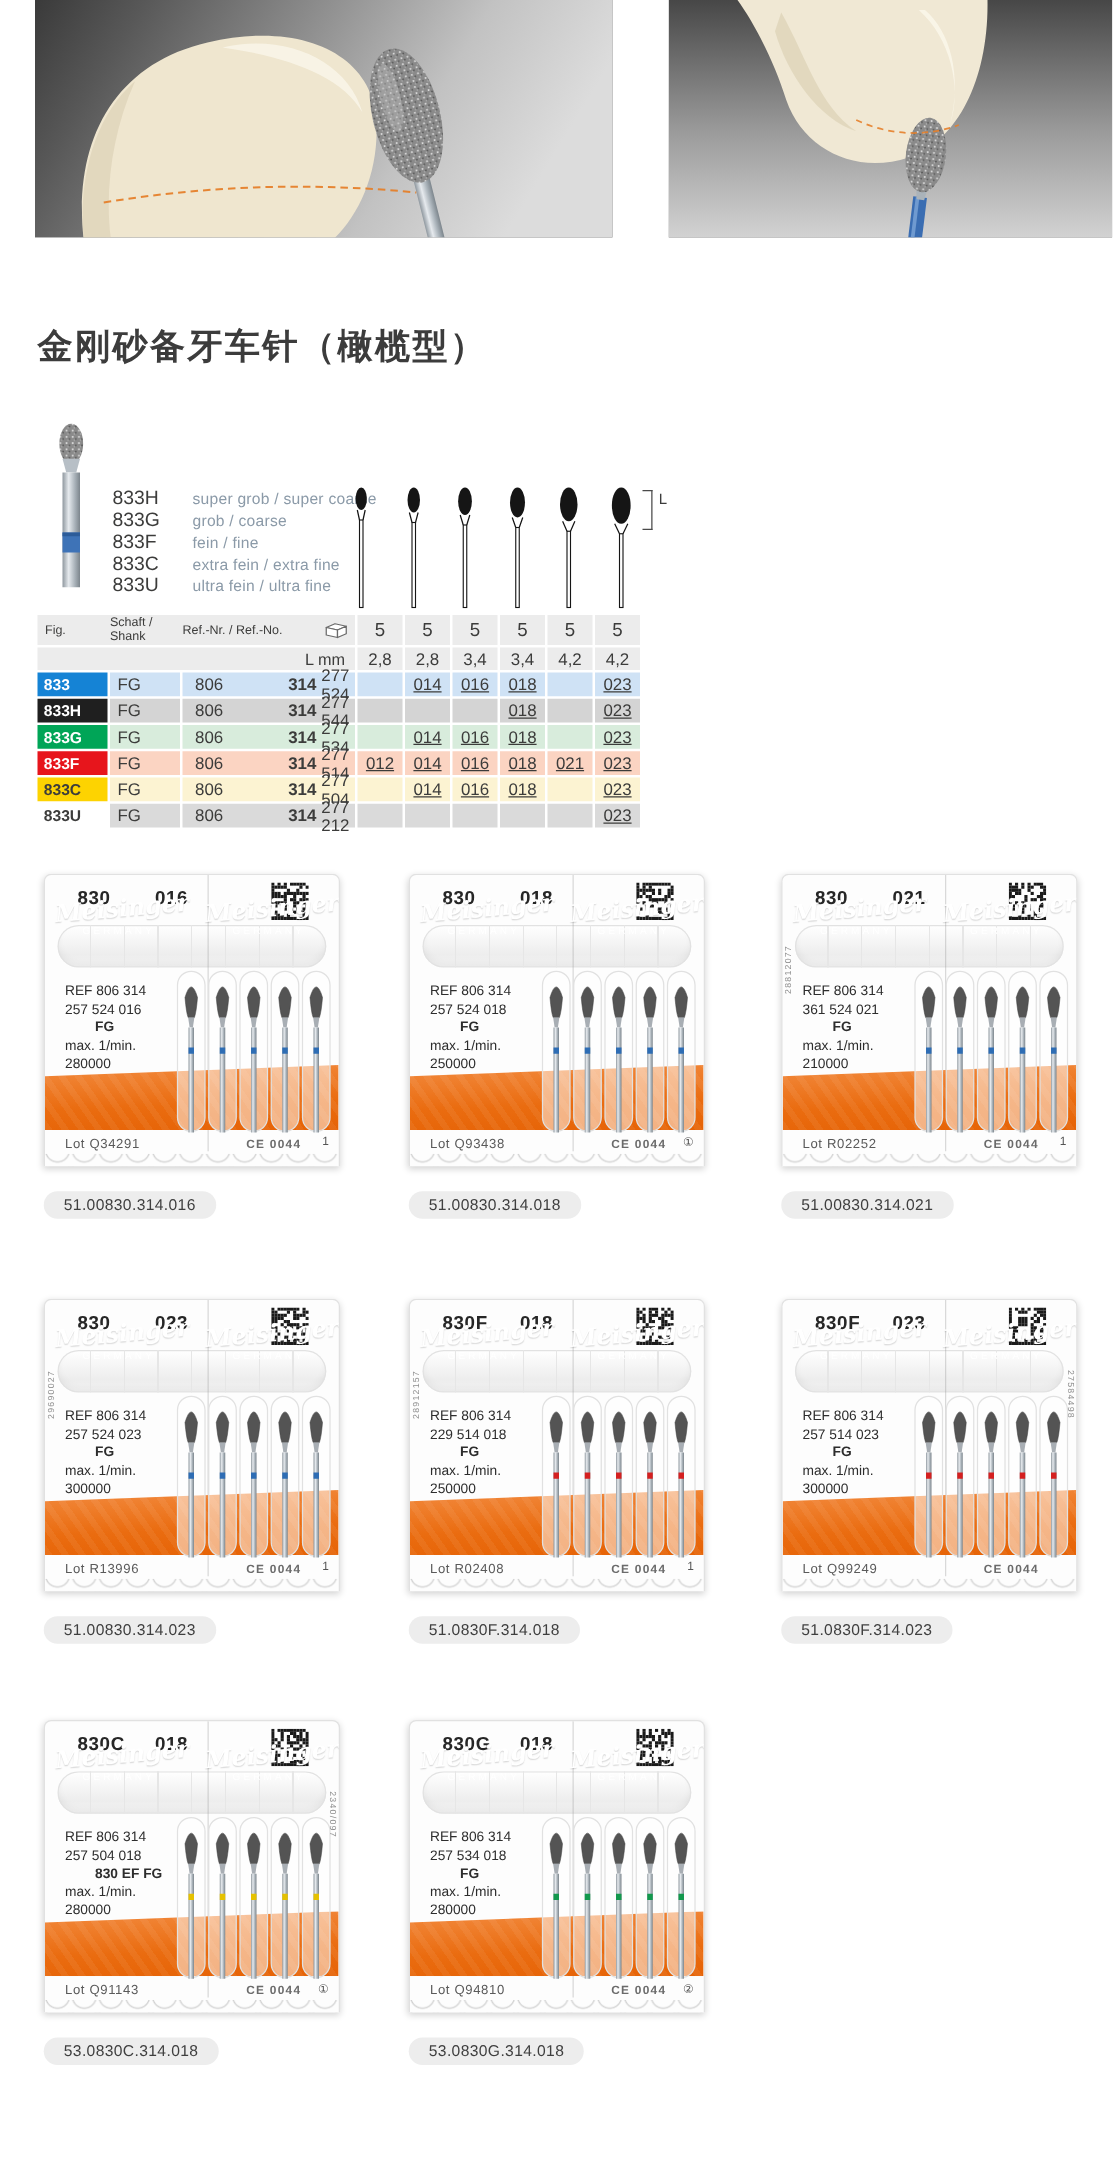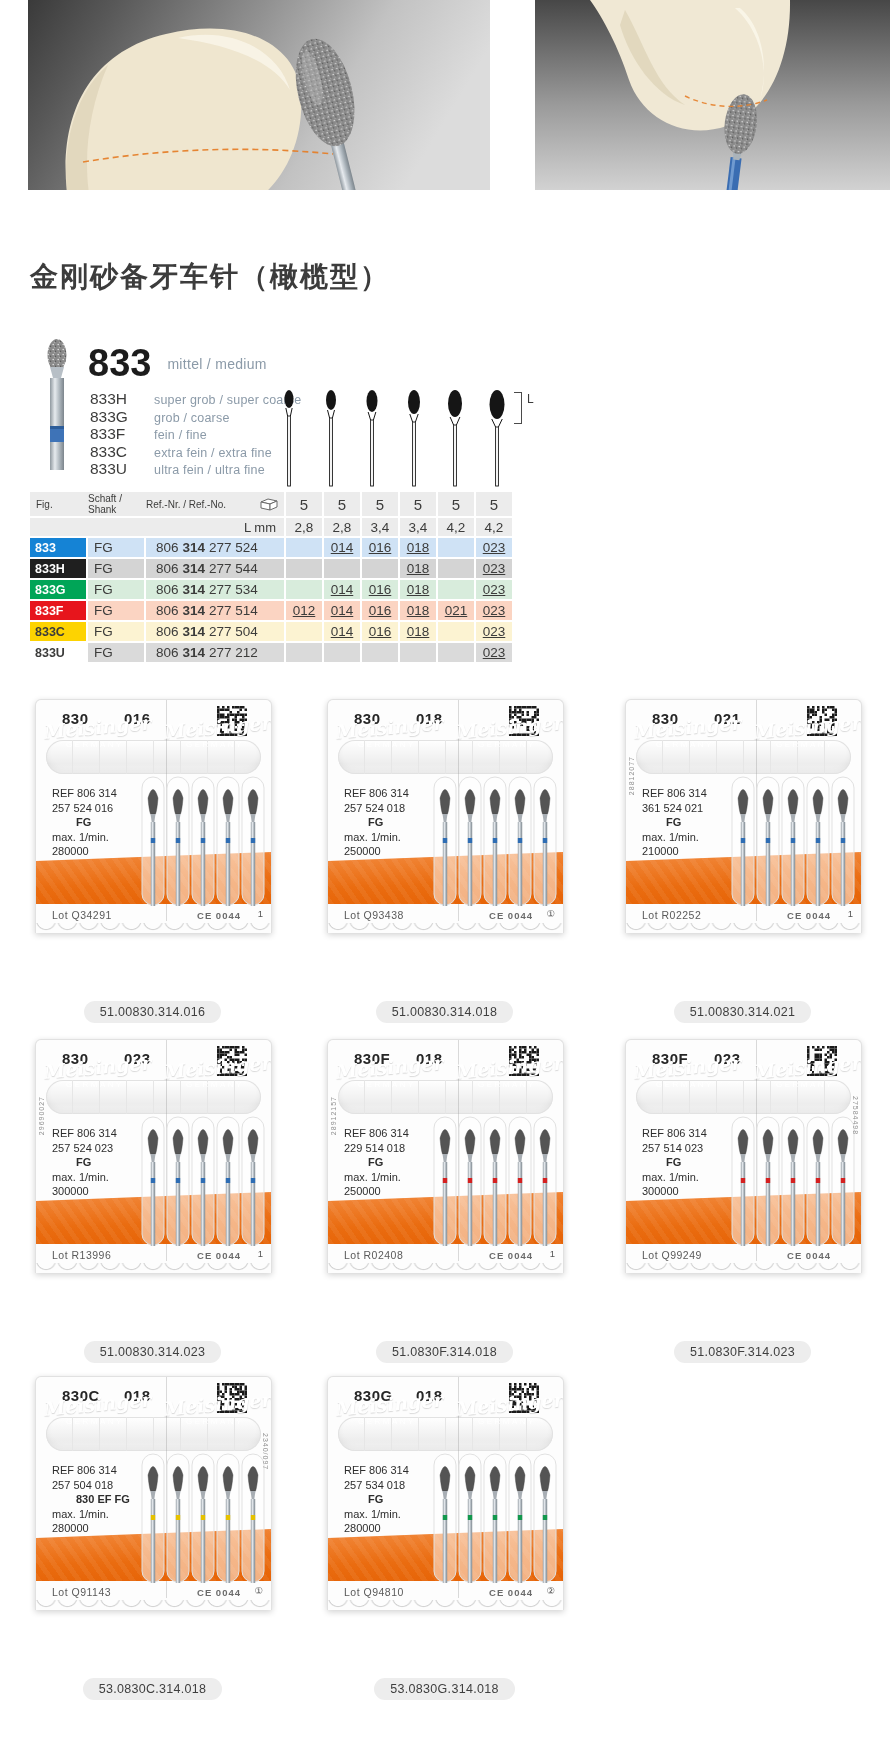--- a/index.html
+++ b/index.html
@@ -40,21 +40,21 @@
   .smerge{grid-column:1/4;background:#ececec;display:flex;align-items:center;justify-content:flex-end;
           height:18px;font-size:13px;color:#3c3c3b;padding-right:8px;box-sizing:border-box;}
   .scell{background:#ececec;display:flex;align-items:center;justify-content:center;height:18px;
          font-size:13.5px;color:#3c3c3b;}
   .trow .cell{height:19px;font-size:13.5px;display:flex;align-items:center;color:#3c3c3b;}
   .fig-cell{padding:0;}
   .fig-label{display:flex;align-items:center;width:100%;height:100%;padding-left:5px;
              font-size:12.5px;font-weight:bold;box-sizing:border-box;}
   .shank-cell{padding-left:6px;}
   .ref-cell{padding-left:10px;}
-  .ref-cell span{margin-right:4px;} .ref-cell b{margin-right:4px;}
+  .ref-cell span{margin-right:4px;} .ref-cell b{margin-right:4px;margin-left:48px;}
   .sz{justify-content:center;text-decoration:underline;}
   
   .packs{position:absolute;left:0;top:699px;width:890px;height:960px;}
   .pack-cell{position:absolute;width:235px;}
   .pack-card{position:relative;width:235px;height:233px;background:#fdfdfd;
              border:1px solid #e1e1e1;border-bottom:none;border-radius:6px 6px 0 0;
              box-shadow:0 2px 6px rgba(0,0,0,.18);overflow:hidden;}
   .pk-model{position:absolute;left:26px;top:10px;font-size:15px;font-weight:bold;color:#262626;letter-spacing:.5px;}
   .pk-size{position:absolute;left:88px;top:10px;font-size:15px;font-weight:bold;color:#262626;letter-spacing:.5px;}
   .qr{position:absolute;right:24px;top:6px;width:30px;height:30px;}
@@ -82,21 +82,21 @@
           display:flex;align-items:center;z-index:4;}
   .lot{margin-left:16px;letter-spacing:.5px;}
   .ce{margin-left:auto;margin-right:30px;letter-spacing:1px;color:#6b6b6b;font-weight:bold;font-size:9.5px;}
   .pknum{position:absolute;right:8px;top:2px;font-size:9.5px;color:#555;}
   .serr{position:absolute;left:0;right:0;bottom:0;height:10px;z-index:5;
         background:radial-gradient(circle at 10px -3px,#fdfdfd 8.6px,#cfcfcf 9.4px,rgba(0,0,0,0) 10.6px);
         background-size:21.4px 10px;background-repeat:repeat-x;}
   .serial{position:absolute;font-size:7px;color:#8f8f8f;writing-mode:vertical-rl;letter-spacing:1px;z-index:4;}
   .side-left{left:2px;top:56px;transform:rotate(180deg);}
   .side-right{right:2px;top:56px;}
-  .caption{position:absolute;left:0;width:235px;top:254px;display:flex;justify-content:center;margin-top:48px;}
+  .caption{position:absolute;left:0;width:235px;top:254px;display:flex;justify-content:flex-start;}
   .caption span{background:#ededed;border-radius:11px;padding:4px 16px;font-size:12.5px;color:#3f3f3f;letter-spacing:.3px;}
 </style>
 </head>
 <body>
 
 <svg width="0" height="0" style="position:absolute" aria-hidden="true">
   <defs>
     <pattern id="grain" width="5" height="5" patternUnits="userSpaceOnUse">
       <rect width="5" height="5" fill="#8a8a8a"></rect>
       <circle cx="1.2" cy="1.5" r="0.8" fill="#dedede"></circle>
@@ -160,23 +160,20 @@
   <h1 class="title">金刚砂备牙车针（橄榄型）</h1>
 
   <svg class="bur-photo" viewBox="0 0 30 132">
     <ellipse cx="15" cy="17" rx="9.5" ry="16" fill="url(#grain)"></ellipse>
     <path d="M8,29 L11,40 L19,40 L22,29 Z" fill="#b7bfc6"></path>
     <rect x="8" y="40" width="14" height="92" fill="url(#metalV)"></rect>
     <rect x="8" y="88" width="14" height="16" fill="#3e73b7"></rect>
     <rect x="8" y="88" width="14" height="3" fill="#2c5c99"></rect>
   </svg>
 
-  <div class="fig-big">
-    <span>833</span><span class="grade">mittel / medium</span>
-  </div>
 
   <ul class="variants" id="variants">
       <li>
         <span class="vcode">833H</span>
         <span class="vdesc">super grob / super coarse</span>
       </li>
       <li>
         <span class="vcode">833G</span>
         <span class="vdesc">grob / coarse</span>
       </li>

